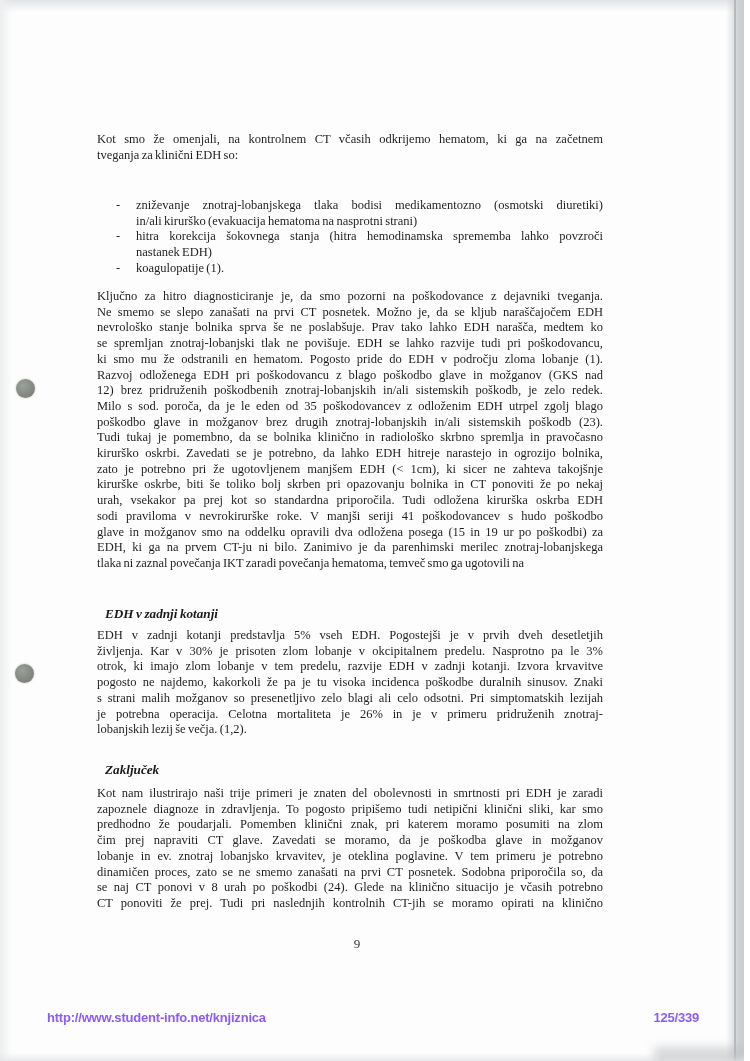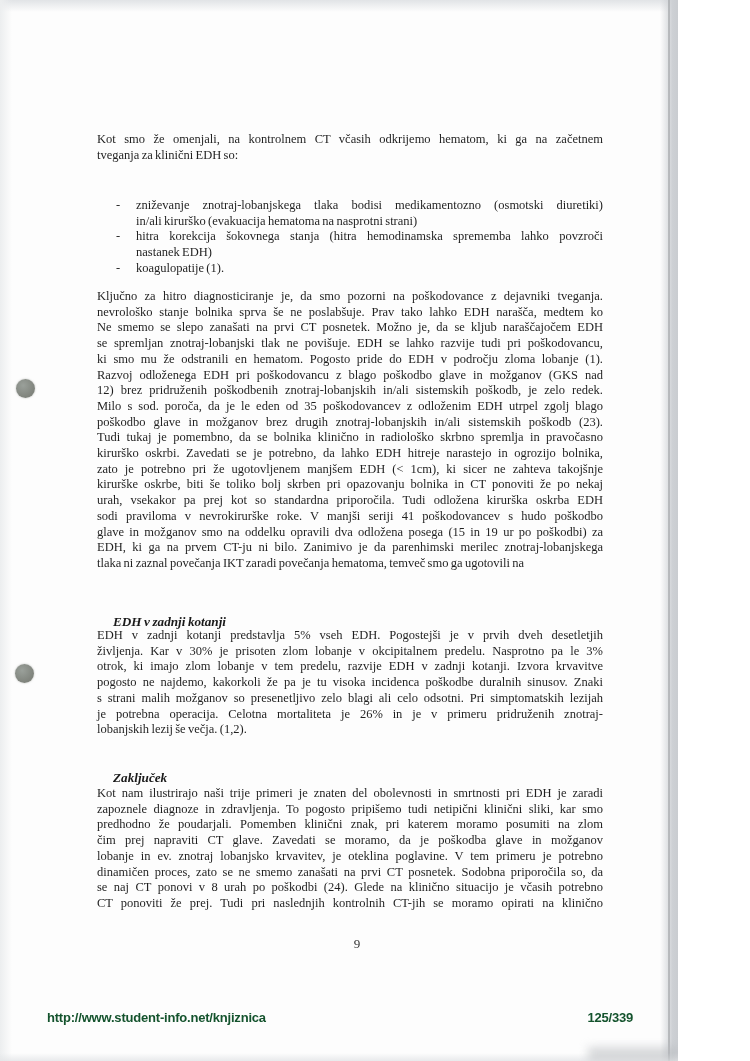--- a/index.html
+++ b/index.html
@@ -1,17 +1,17 @@
 <!DOCTYPE html>
 <html><head>
 <meta charset="utf-8">
 <style>
   html,body { margin:0; padding:0; background:#ffffff; }
   .page {
-    position:relative; width:678px; height:1061px; overflow:hidden;
+    position:relative; width:744px; height:1061px; overflow:hidden;
     background:#fdfdfd; color:#1f1f1f;
     font-family:"Liberation Serif", serif;
   }
   
   .edge-top    { position:absolute; top:0; left:0; right:0; height:12px;
                  background:linear-gradient(to bottom,#dcdfe2,rgba(253,253,253,0)); opacity:.85; }
   .edge-left   { position:absolute; top:0; left:0; bottom:0; width:12px;
                  background:linear-gradient(to right,#eceeef,rgba(253,253,253,0)); }
   .edge-right  { position:absolute; top:0; right:0; bottom:0; width:18px;
                  background:linear-gradient(to right,rgba(253,253,253,0),#cdd0d4 70%,#c9ccd0); }
@@ -28,26 +28,26 @@
   .hole2 { left:15px; top:664px; }
   
   .textcol { position:absolute; left:97px; top:0; width:506px;
              font-size:12.5px; line-height:15.7px; word-spacing:-0.8px; }
   .block { position:absolute; left:0; width:506px; margin:0; }
   .tline { text-align:justify; text-align-last:justify; }
   .block:not(.cont) > .tline:last-child,
   .bullet .blines > .tline:last-child { text-align-last:left; }
   .bullet { position:relative; padding-left:39px; box-sizing:border-box; width:506px; }
   .dash { position:absolute; left:19px; top:0; }
-  .heading { position:absolute; left:0; margin:16px; font-size:13.2px; line-height:16px;
+  .heading { position:absolute; left:0; margin:8px; font-size:13.2px; line-height:16px;
              font-style:italic; font-weight:bold; color:#1a1a1a; }
   .pagenum { position:absolute; left:347px; top:936px; width:20px; text-align:center;
              font-size:13px; color:#333; }
   .footer { position:absolute; top:1010px; font-family:"Liberation Sans", sans-serif;
-            font-weight:bold; font-size:13px; color:#14532d; letter-spacing:-0.2px; }
+            font-weight:bold; font-size:13px; color:#8b5cf6; letter-spacing:-0.2px; }
   .footer-url { left:47px; }
   .footer-count { right:45px; }
 </style>
 </head>
 <body>
 
 <div class="page">
 
   <div class="edge-top"></div>
   <div class="edge-left"></div>
@@ -84,22 +84,22 @@
       <div class="bullet">
         <span class="dash">-</span>
         <div class="blines">
             <div class="tline">koagulopatije (1).</div>
           </div>
       </div>
     </div>
 
     <div class="block" style="top:289px">
         <div class="tline">Ključno za hitro diagnosticiranje je, da smo pozorni na poškodovance z dejavniki tveganja.</div>
+        <div class="tline">Ne smemo se slepo zanašati na prvi CT posnetek. Možno je, da se kljub naraščajočem EDH</div>
         <div class="tline">nevrološko stanje bolnika sprva še ne poslabšuje. Prav tako lahko EDH narašča, medtem ko</div>
-        <div class="tline">Ne smemo se slepo zanašati na prvi CT posnetek. Možno je, da se kljub naraščajočem EDH</div>
         <div class="tline">se spremljan znotraj-lobanjski tlak ne povišuje. EDH se lahko razvije tudi pri poškodovancu,</div>
         <div class="tline">ki smo mu že odstranili en hematom. Pogosto pride do EDH v področju zloma lobanje (1).</div>
         <div class="tline">Razvoj odloženega EDH pri poškodovancu z blago poškodbo glave in možganov (GKS nad</div>
         <div class="tline">12) brez pridruženih poškodbenih znotraj-lobanjskih in/ali sistemskih poškodb, je zelo redek.</div>
         <div class="tline">Milo s sod. poroča, da je le eden od 35 poškodovancev z odloženim EDH utrpel zgolj blago</div>
         <div class="tline">poškodbo glave in možganov brez drugih znotraj-lobanjskih in/ali sistemskih poškodb (23).</div>
         <div class="tline">Tudi tukaj je pomembno, da se bolnika klinično in radiološko skrbno spremlja in pravočasno</div>
         <div class="tline">kirurško oskrbi. Zavedati se je potrebno, da lahko EDH hitreje narastejo in ogrozijo bolnika,</div>
         <div class="tline">zato je potrebno pri že ugotovljenem manjšem EDH (&lt; 1cm), ki sicer ne zahteva takojšnje</div>
         <div class="tline">kirurške oskrbe, biti še toliko bolj skrben pri opazovanju bolnika in CT ponoviti že po nekaj</div>

